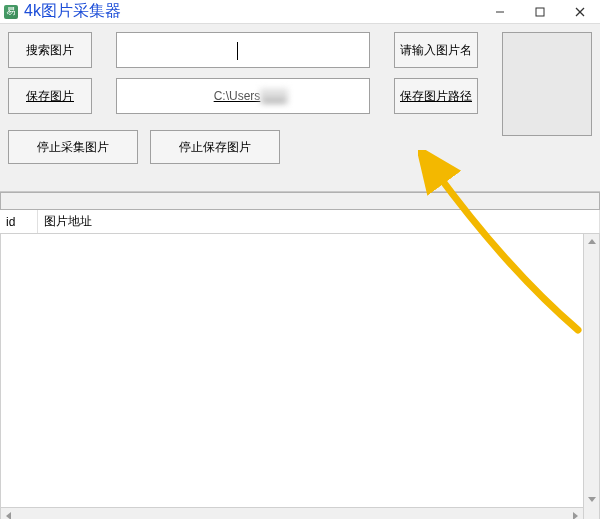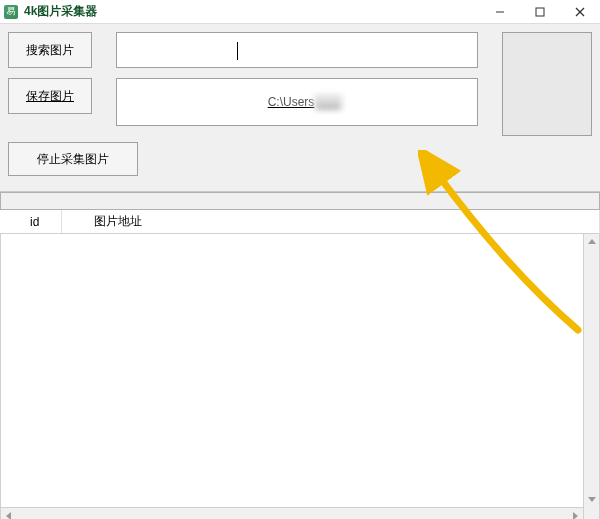--- a/index.html
+++ b/index.html
@@ -21,21 +21,21 @@
     position: relative;
   }
   .titlebar .app-icon {
     width: 14px; height: 14px;
     background: linear-gradient(135deg,#4aa06b 0%, #3d8c5a 100%);
     border-radius: 2px;
     margin-right: 6px;
     display: flex; align-items: center; justify-content: center;
     color: #fff; font-size: 9px; line-height: 1;
   }
-  .titlebar .title { color: #14532d; font-size: 12px; font-weight: bold; }
+  .titlebar .title { color: #1d4ed8; font-size: 16px; }
   .titlebar .controls {
     position: absolute; right: 0; top: 0; height: 24px;
     display: flex;
   }
   .titlebar .controls .ctrl {
     width: 40px; height: 24px;
     display: flex; align-items: center; justify-content: center;
     color: #333;
   }
   .titlebar .controls .ctrl svg { display: block; }
@@ -43,21 +43,21 @@
     background: #f0f0f0;
     padding: 8px;
     border-bottom: 1px solid #c8c8c8;
     position: relative;
     height: 168px;
   }
   .row {
     display: flex;
     gap: 24px;
     margin-bottom: 10px;
-    align-items: flex-start;
+    align-items: center;
     border-radius: 15px;
   }
   .btn {
     border: 1px solid #a0a0a0;
     background: #f5f5f5;
     color: #000;
     font-size: 12px;
     display: flex; align-items: center; justify-content: center;
     cursor: pointer;
     padding: 0 6px;
@@ -79,21 +79,21 @@
     border: none; outline: none; width: 100%; height: 100%;
     font-family: inherit; font-size: 12px; background: transparent;
   }
   .caret {
     width: 1px; height: 18px; background: #000;
     position: absolute; left: 120px; top: 9px;
   }
   .path-display {
     border: 1px solid #a0a0a0;
     background: #fff;
-    height: 48px; flex: 1;
+    height: 36px; flex: 1;
     display: flex; align-items: center; justify-content: center;
     color: #555; font-size: 12px;
     white-space: nowrap; overflow: hidden;
     position: relative;
     padding-left: 16px;
   }
   .path-display .blur {
     filter: blur(3px);
     display: inline-block;
     background: #ddd;
@@ -132,23 +132,23 @@
     align-items: center;
   }
   .th {
     font-size: 12px;
     color: #000;
     display: flex; align-items: center;
     border-right: 1px solid #e0e0e0;
     padding: 0 6px;
     height: 100%;
   }
-  .th-id { width: 38px; margin-left: 24px; }
+  .th-id { width: 38px; }
   .th-name { width: 230px; }
-  .th-url { flex: 1; margin-left: 26px; }
+  .th-url { flex: 1; }
   .table-body {
     height: 290px;
     border: 1px solid #d0d0d0;
     border-top: none;
     position: relative;
   }
   .scrollbar-v {
     position: absolute; right: 0; top: 0; bottom: 0;
     width: 16px; background: #f0f0f0;
     border-left: 1px solid #d0d0d0;
@@ -210,34 +210,37 @@
 </div>
 
 <div class="toolbar-area">
 
   <div class="row" style="width:470px;">
     <div class="btn btn-small">搜索图片</div>
     <div class="textbox">
       <input type="text" value="" style="">
       <div class="caret"></div>
     </div>
+    <div class="btn btn-small">请输入图片名</div>
   </div>
 
   <div class="row" style="width:470px;text-decoration:underline;">
     <div class="btn btn-small">保存图片</div>
     <div class="path-display">
       <span>C:\Users</span>
         <span class="blur">xxxx</span>
     </div>
+    <div class="btn btn-small">保存图片路径</div>
   </div>
 
   <div class="preview-box"></div>
 
   <div class="row2">
     <div class="btn btn-wide">停止采集图片</div>
+    <div class="btn btn-wide">停止保存图片</div>
   </div>
 
 </div>
 
 <div class="spacer-bar"></div>
 
 <div class="table-area">
   <div class="table-header">
     <div class="th th-id">id</div>
     <div class="th th-url">图片地址</div>

